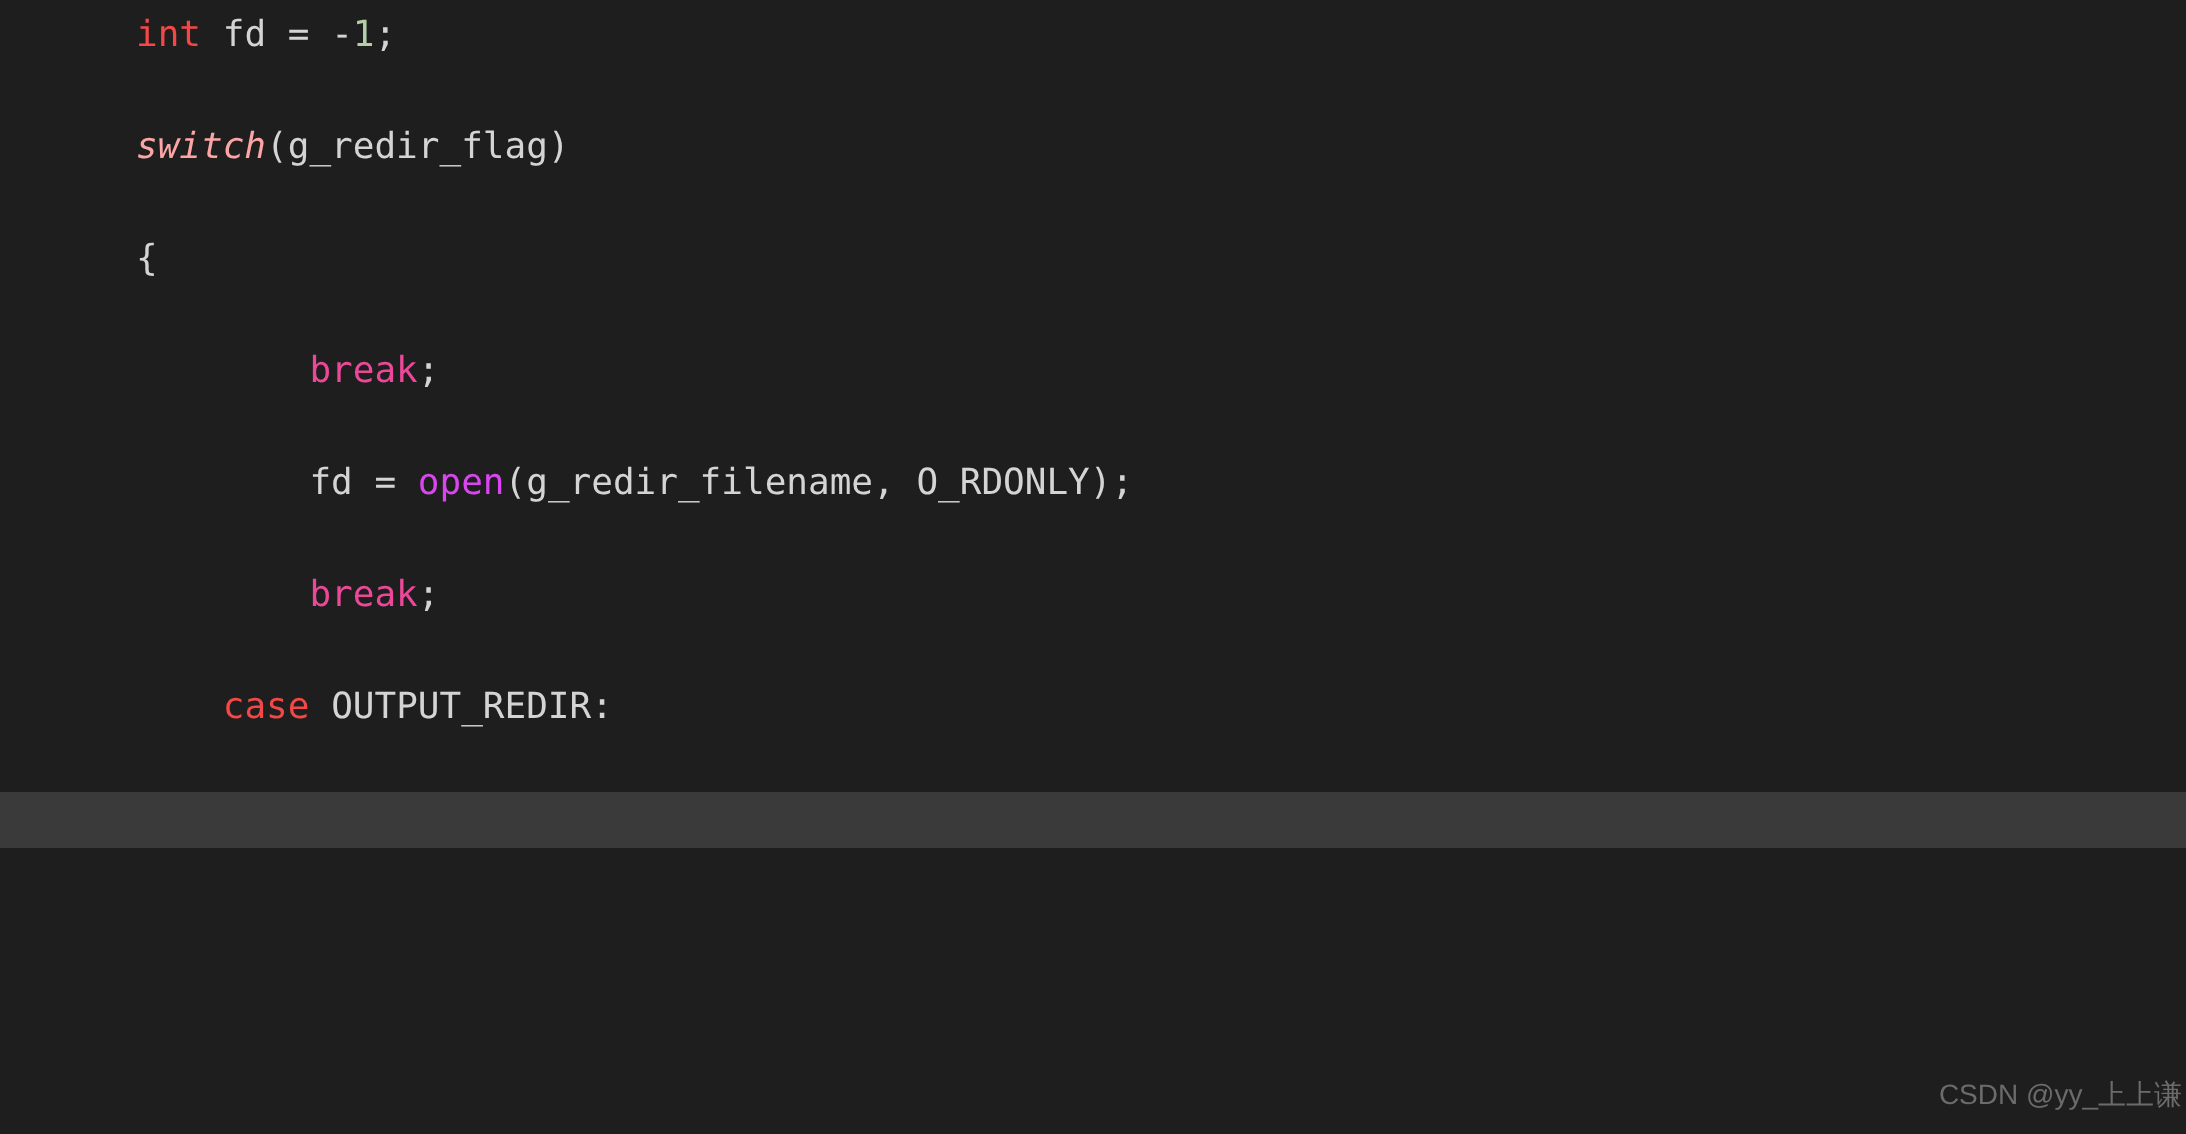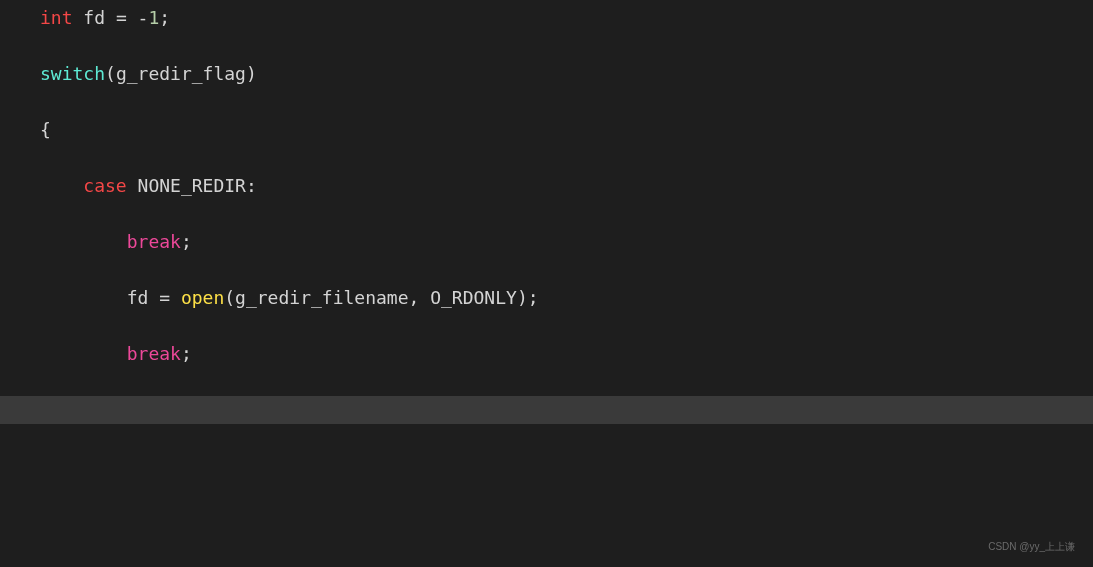--- a/index.html
+++ b/index.html
@@ -11,50 +11,50 @@
     color:#d4d4d4;
     width:1093px;
     height:567px;
     overflow:hidden;
     position:relative;
   }
   pre.code {
     padding:4px 0 0 0;
     white-space:pre;
   }
-  .line { display:block; padding-left:40px; }
+  .line { display:block; padding-left:68px; }
   .line.hl { background:#3a3a3a; }
   .k-type  { color:#f44747; }
-  .k-stmt  { color:#5eead4; }
+  .k-stmt  { color:#fca5a5;font-style:italic; }
   .k-break { color:#ec4899; }
   .k-case  { color:#f44747; }
   .ident   { color:#d4d4d4; }
-  .func    { color:#fde047; }
+  .func    { color:#d946ef; }
   .num     { color:#b5cea8; }
   .punct   { color:#d4d4d4; }
   .watermark {
     position:absolute;
-    right:18px;
+    right:2px;
     bottom:6px;
     color:#6b6b6b;
     font-family:Arial,sans-serif;
-    font-size:10px;
+    font-size:14px;
     pointer-events:none;
   }
 </style>
 </head>
 <body>
 
 <pre class="code"><span class="line"><span class="k-type">int</span><span> </span><span class="ident">fd</span><span class="punct"> = </span><span class="punct">-</span><span class="num">1</span><span class="punct">;</span></span>
 <span class="line"><span class="k-stmt">switch</span><span class="punct">(</span><span class="ident">g_redir_flag</span><span class="punct">)</span></span>
 <span class="line"><span class="punct">{</span></span>
-<span class="line">    <span class="k-case">case</span><span> </span><span class="ident">NONE_REDIR</span><span class="punct">:</span></span>
 <span class="line">        <span class="k-break">break</span><span class="punct">;</span></span>
 <span class="line">        <span class="ident">fd</span><span class="punct"> = </span><span class="func">open</span><span class="punct">(</span><span class="ident">g_redir_filename</span><span class="punct">, </span><span class="ident">O_RDONLY</span><span class="punct">)</span><span class="punct">;</span></span>
 <span class="line">        <span class="k-break">break</span><span class="punct">;</span></span>
+<span class="line">    <span class="k-case">case</span><span> </span><span class="ident">OUTPUT_REDIR</span><span class="punct">:</span></span>
 <span class="line hl">        </span>
 
 
 
 
 
 
 
 
 

